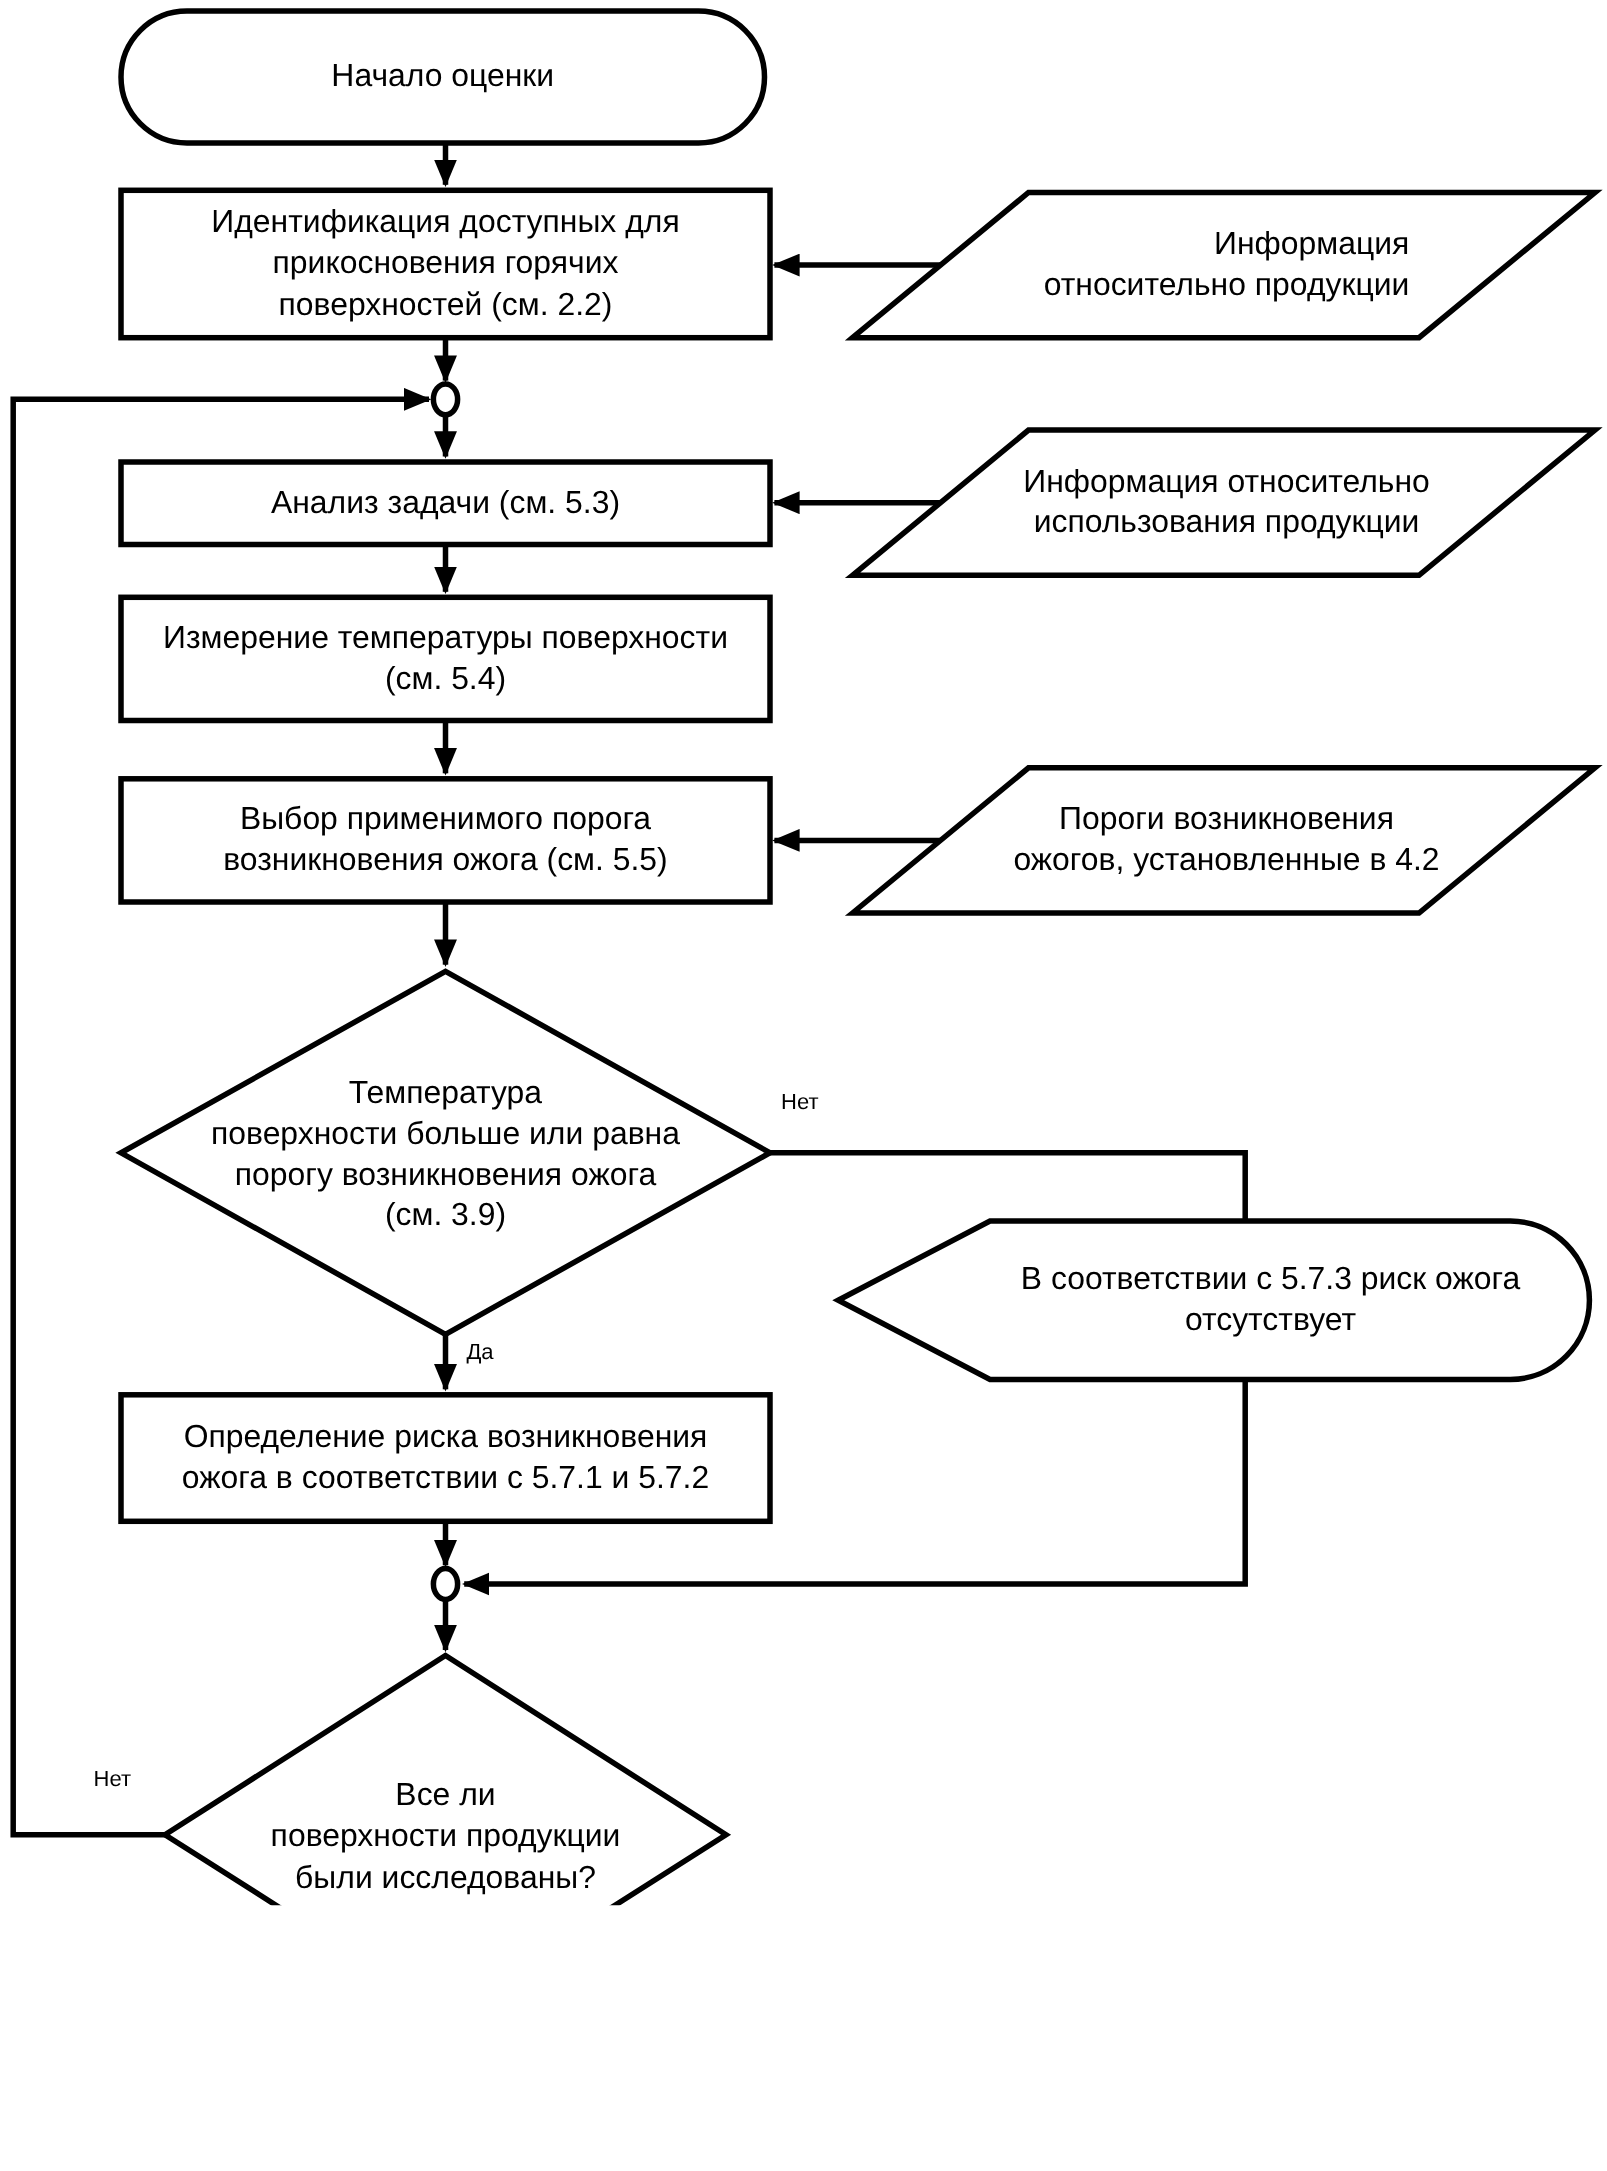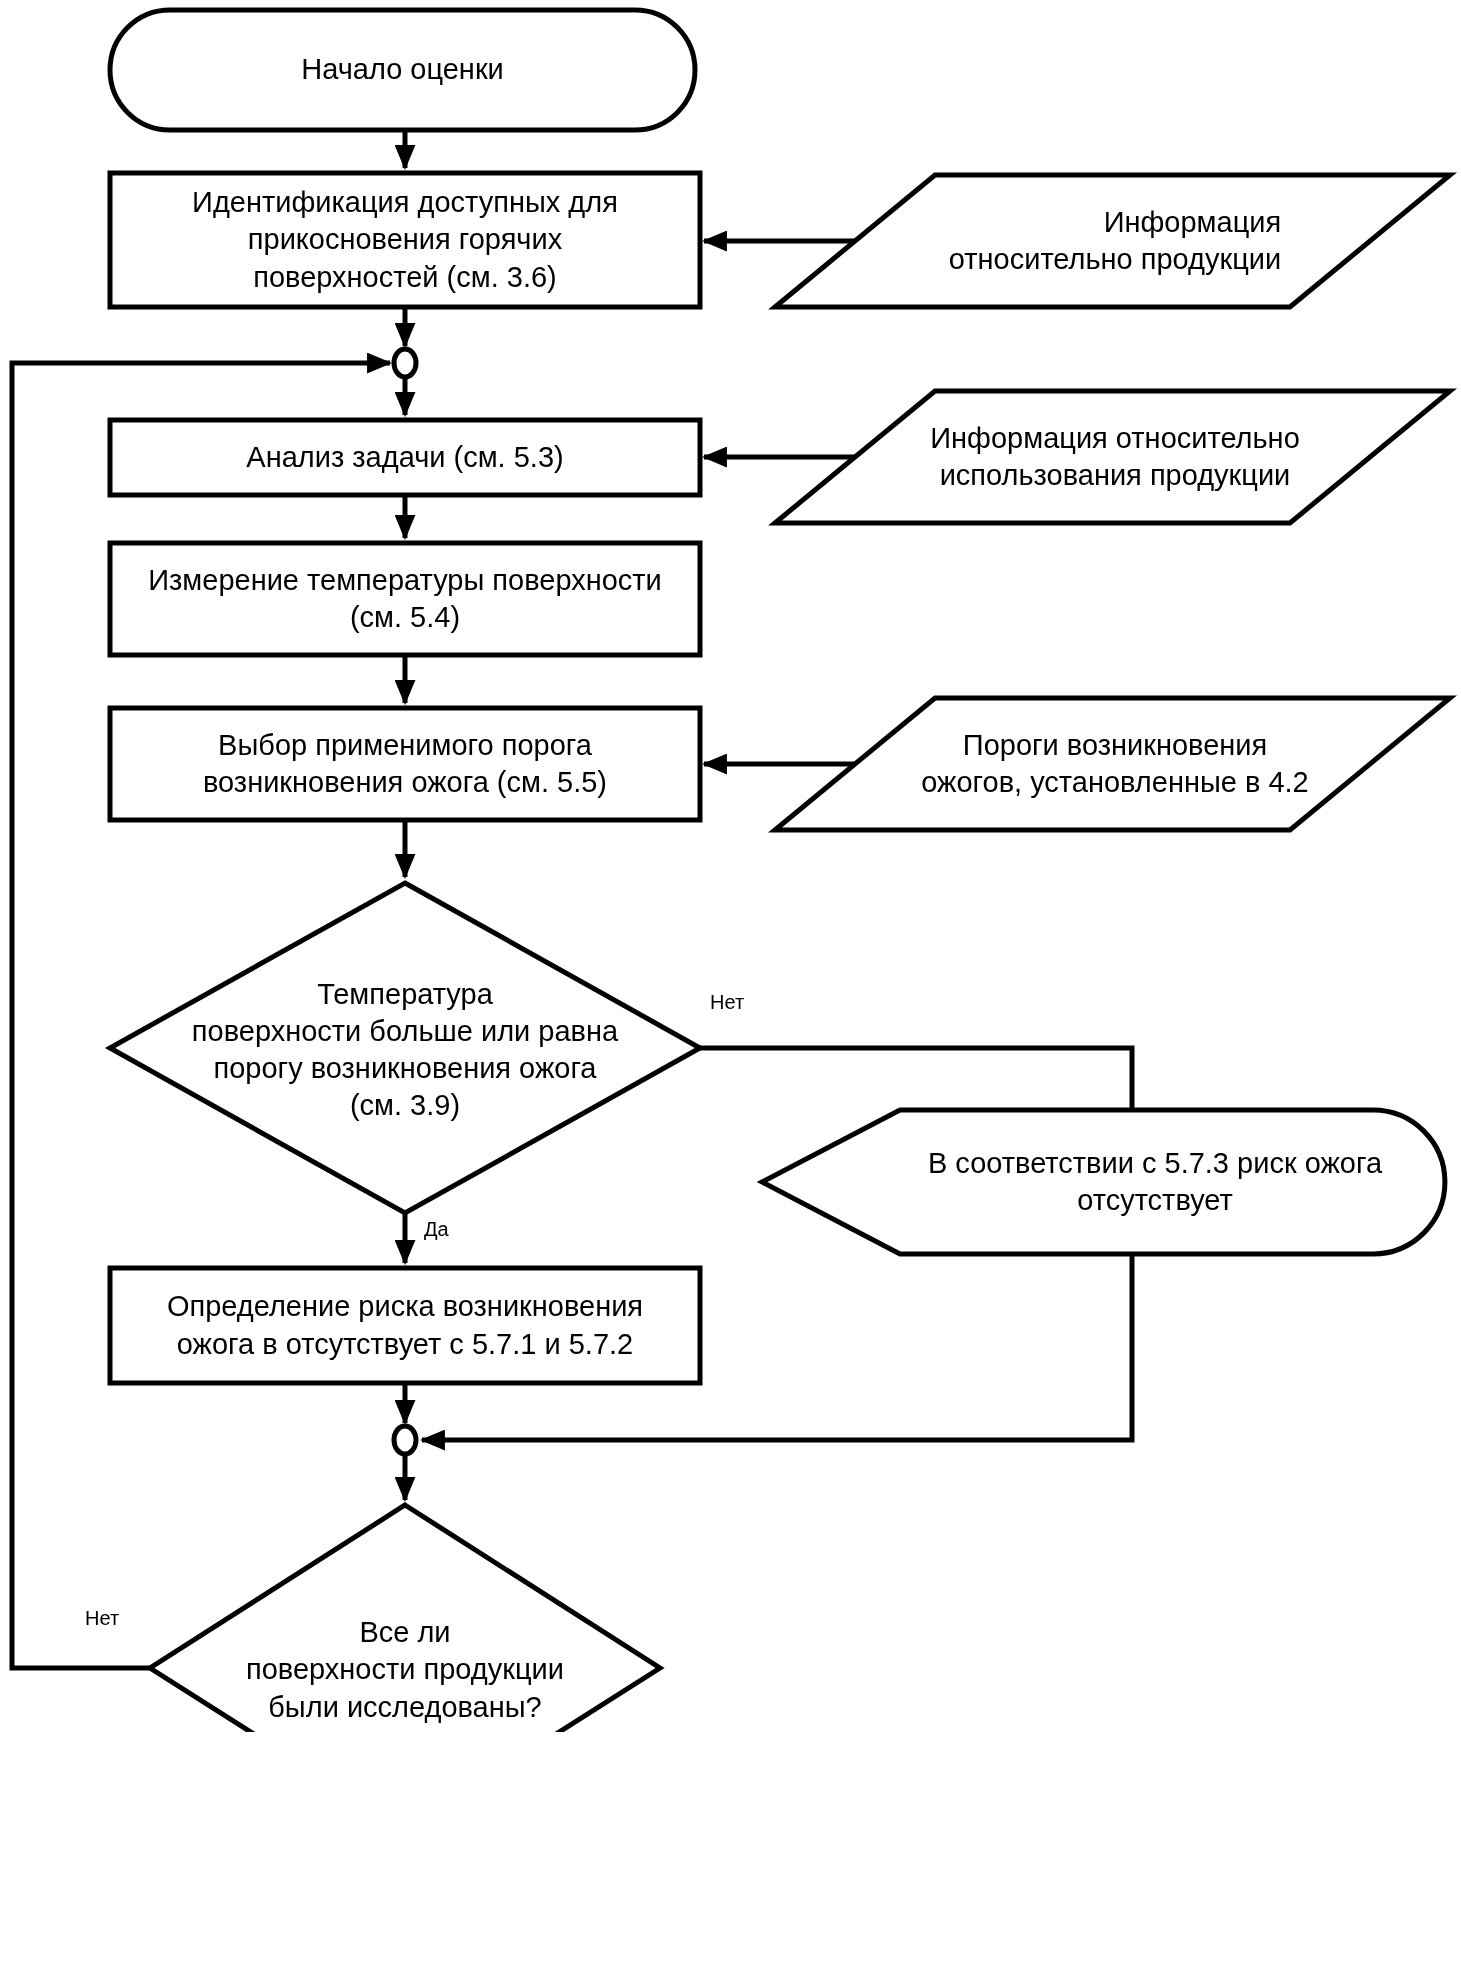--- a/index.html
+++ b/index.html
@@ -85,21 +85,21 @@
       <ellipse cx="405" cy="1440" rx="11" ry="14"></ellipse>
       <path d="M405,1505 L660,1668 L405,1830 L150,1668 Z"></path>
       <rect x="110" y="1852" width="585" height="108" rx="54" ry="54"></rect>
     </g>
   </svg>
 
   <div class="node-label" style="left:110px; top:10px;   width:585px; height:120px;">Начало оценки</div>
 
   <div class="node-label" style="left:110px; top:173px;  width:590px; height:134px;">Идентификация доступных для
 прикосновения горячих
-поверхностей (см. 3.6)</div>
+поверхностей (см. 2.2)</div>
 
   <div class="node-label" style="left:850px; top:185px;  width:530px; height:112px;text-align:right;">Информация
 относительно продукции</div>
 
   <div class="node-label" style="left:110px; top:420px;  width:590px; height:75px;">Анализ задачи (см. 5.3)</div>
 
   <div class="node-label" style="left:850px; top:401px;  width:530px; height:112px;">Информация относительно
 использования продукции</div>
 
   <div class="node-label" style="left:110px; top:543px;  width:590px; height:112px;">Измерение температуры поверхности
@@ -113,21 +113,21 @@
 
   <div class="node-label" style="left:150px; top:935px;  width:510px; height:230px;">Температура
 поверхности больше или равна
 порогу возникновения ожога
 (см. 3.9)</div>
 
   <div class="node-label" style="left:890px; top:1112px; width:530px; height:140px;">В соответствии с 5.7.3 риск ожога
 отсутствует</div>
 
   <div class="node-label" style="left:110px; top:1268px; width:590px; height:115px;">Определение риска возникновения
-ожога в отсутствует с 5.7.1 и 5.7.2</div>
+ожога в соответствии с 5.7.1 и 5.7.2</div>
 
   <div class="node-label" style="left:110px; top:1852px; width:585px; height:108px;">Окончание оценки</div>
 
   <div class="node-label" style="left:170px; top:1545px; width:470px; height:250px;">Все ли
 поверхности продукции
 были исследованы?</div>
 
   <div class="edge-label" style="left:710px; top:992px;">Нет</div>
   <div class="edge-label" style="left:424px; top:1219px;">Да</div>
   <div class="edge-label" style="left:85px;  top:1608px;">Нет</div>

